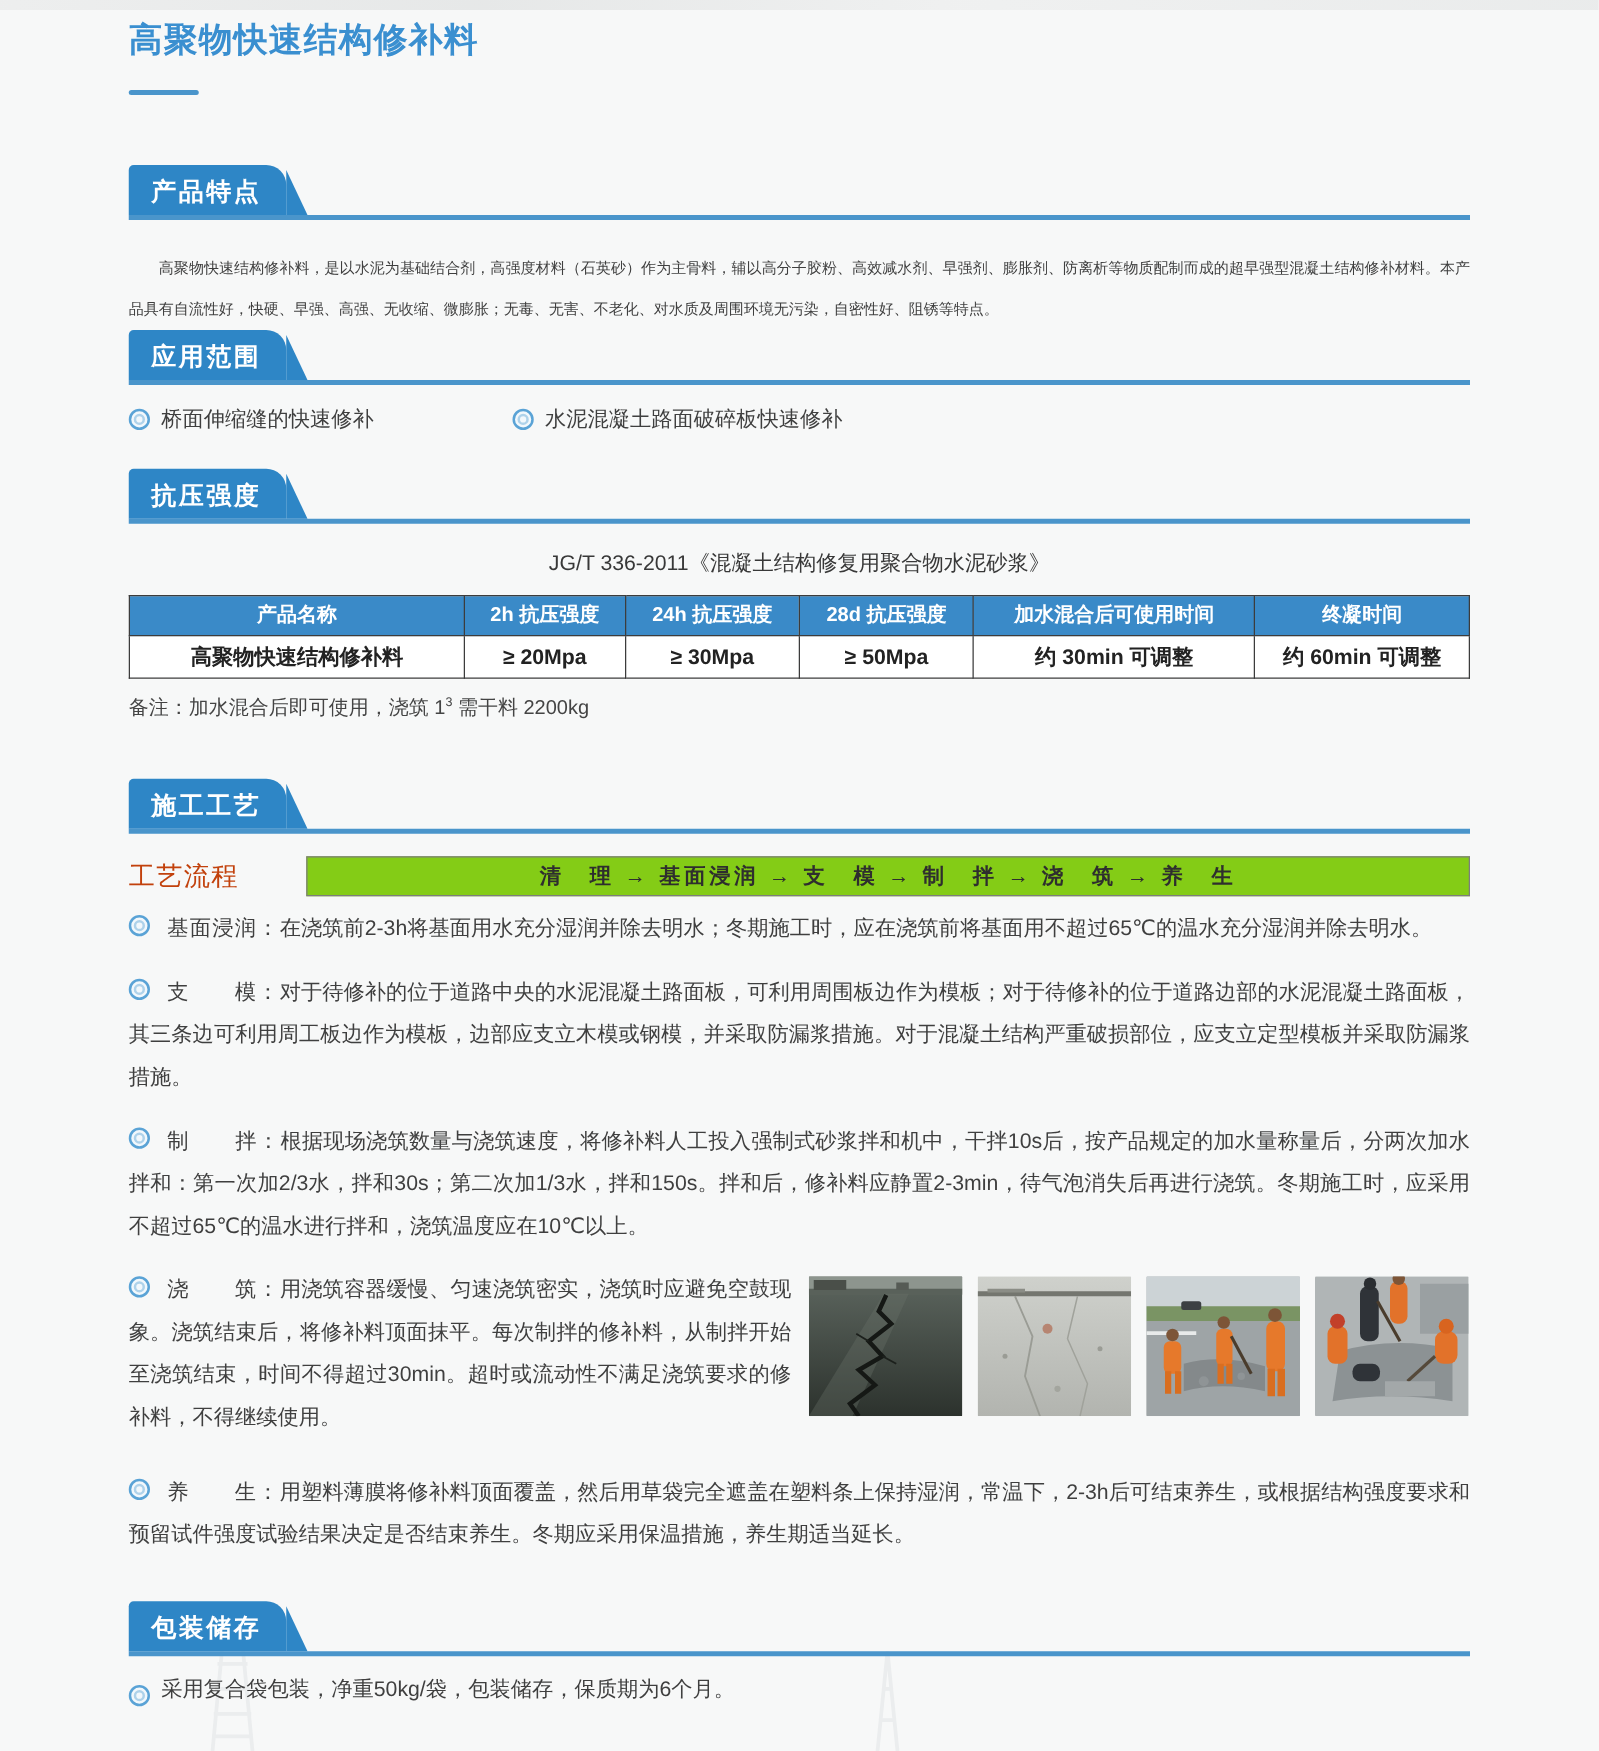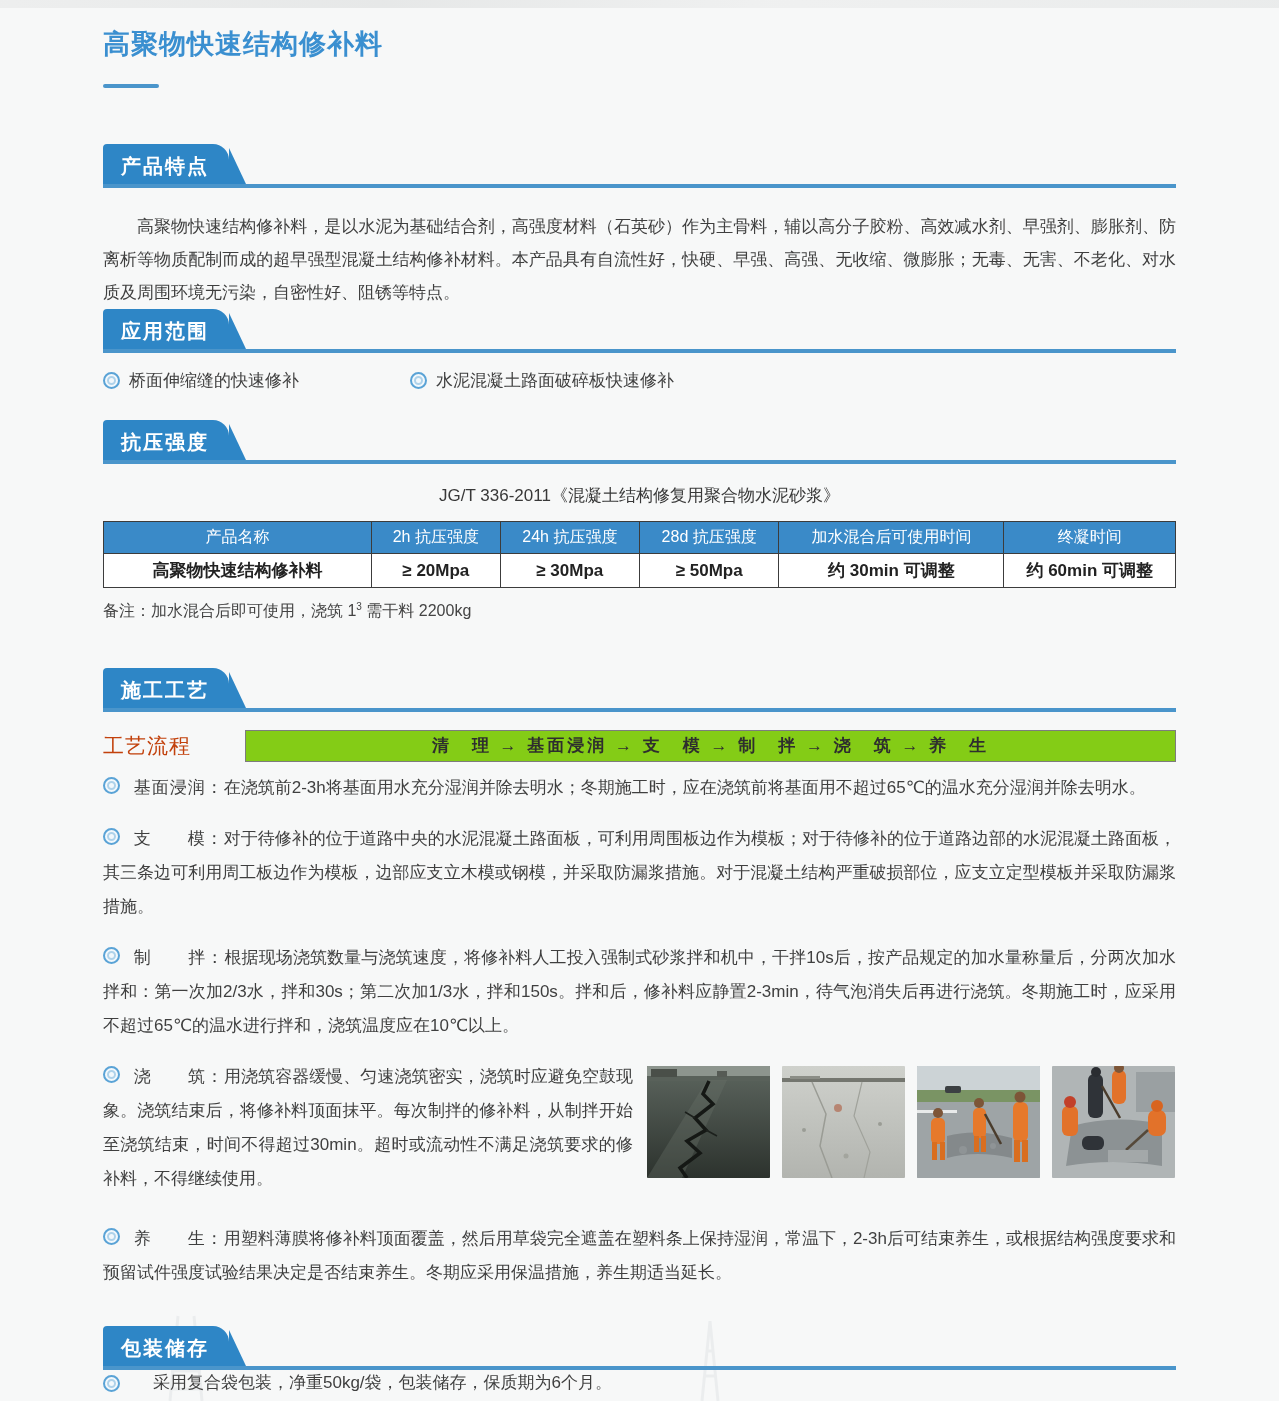--- a/index.html
+++ b/index.html
@@ -7,57 +7,57 @@
     width:1279px;height:1401px;position:relative;overflow:hidden;
     background:#f7f8f8;
     font-family:"Liberation Sans","DejaVu Sans",sans-serif;
     color:#3d3d3d;
   }
   .top-smudge{
     position:absolute;top:0;left:0;width:100%;height:8px;
     background:linear-gradient(90deg,#e9eaea 0%,#dfe1e1 30%,#eceded 60%,#e4e6e6 100%);
     opacity:.7;
   }
-  .content{position:absolute;left:103px;top:12px;width:1073px;}
+  .content{position:absolute;left:103px;top:0;width:1073px;}
 
   .page-title{margin:14px 0 0 0;font-size:27px;font-weight:bold;color:#3a8fd0;letter-spacing:1px;}
   .title-line{margin-top:22px;width:56px;height:4px;background:#4a95cb;border-radius:2px;}
 
   .section-header{display:flex;align-items:flex-end;border-bottom:4px solid #4a95cb;}
   .tab{
     display:inline-block;position:relative;background:#2e86c6;color:#ffffff;
     font-size:20px;font-weight:bold;line-height:36px;padding:4px 20px 0 18px;
     border-radius:4px 16px 0 0;letter-spacing:2px;
   }
   .tab::after{
     content:"";position:absolute;left:100%;bottom:0;width:0;height:0;
     border-bottom:36px solid #2e86c6;border-right:17px solid transparent;
   }
 
   .body-para{
-    margin:22px 0 0 0;font-size:17px;line-height:33px;text-align:justify;
+    margin:22px 0 0 0;font-size:12px;line-height:33px;text-align:justify;
     text-indent:2em;color:#3f3f3f;
   }
 
   .bullet-row{display:flex;margin-top:16px;}
   .bullet-item{display:flex;align-items:center;font-size:17px;color:#3f3f3f;}
   .bullet-item.col1{min-width:307px;text-align:right;}
   .ring{
     flex:0 0 auto;display:inline-block;width:13px;height:13px;border-radius:50%;
     border:2px solid #5aa3d6;position:relative;margin-right:9px;background:#f2f8fc;
   }
   .ring::after{
     content:"";position:absolute;inset:2px;border-radius:50%;border:2px solid #aed2ea;
   }
 
   .standard-line{margin-top:20px;text-align:center;font-size:17px;color:#383838;}
 
   table.perf{width:100%;border-collapse:collapse;margin-top:14px;}
   table.perf th{
-    background:#3a8ac8;color:#ffffff;font-size:16px;font-weight:normal;
+    background:#3a8ac8;color:#ffffff;font-size:16px;font-weight:bold;
     padding:5px 4px;border:1px solid #3c3c3c;
   }
   table.perf td{
     background:#ffffff;color:#222222;font-size:17px;font-weight:bold;
     padding:5px 4px;border:1px solid #3c3c3c;text-align:center;
   }
   .note-line{margin-top:13px;font-size:16px;color:#444444;}
   .note-line sup{font-size:10px;}
 
   .flow-row{display:flex;align-items:center;margin-top:18px;}
@@ -70,21 +70,21 @@
   .step{margin-top:9px;font-size:17px;line-height:34px;text-align:justify;color:#3f3f3f;}
   .step .ring{position:relative;top:1px;}
   .step-label{letter-spacing:1px;}
 
   .pour-row{display:flex;margin-top:6px;gap:14px;}
   .pour-text{flex:0 0 530px;}
   .photo-strip{flex:1;display:flex;gap:12px;align-items:flex-start;margin-top:6px;}
   .photo{width:123px;height:112px;flex:0 0 auto;overflow:hidden;border-radius:1px;}
   .photo svg{display:block;width:100%;height:100%;}
 
-  .pack-item{display:flex;align-items:center;font-size:17px;color:#3f3f3f;line-height:26px;gap:24px;}
+  .pack-item{display:flex;align-items:flex-end;margin-top:14px;font-size:17px;color:#3f3f3f;line-height:26px;}
 
   .watermark{position:absolute;opacity:0.07;}
 
   .mt-features{margin-top:56px;}
   .mt-application{}
   .mt-performance{margin-top:28px;}
   .mt-construction{margin-top:46px;align-items:center;}
   .mt-packaging{margin-top:36px;}
 </style>
 </head>

